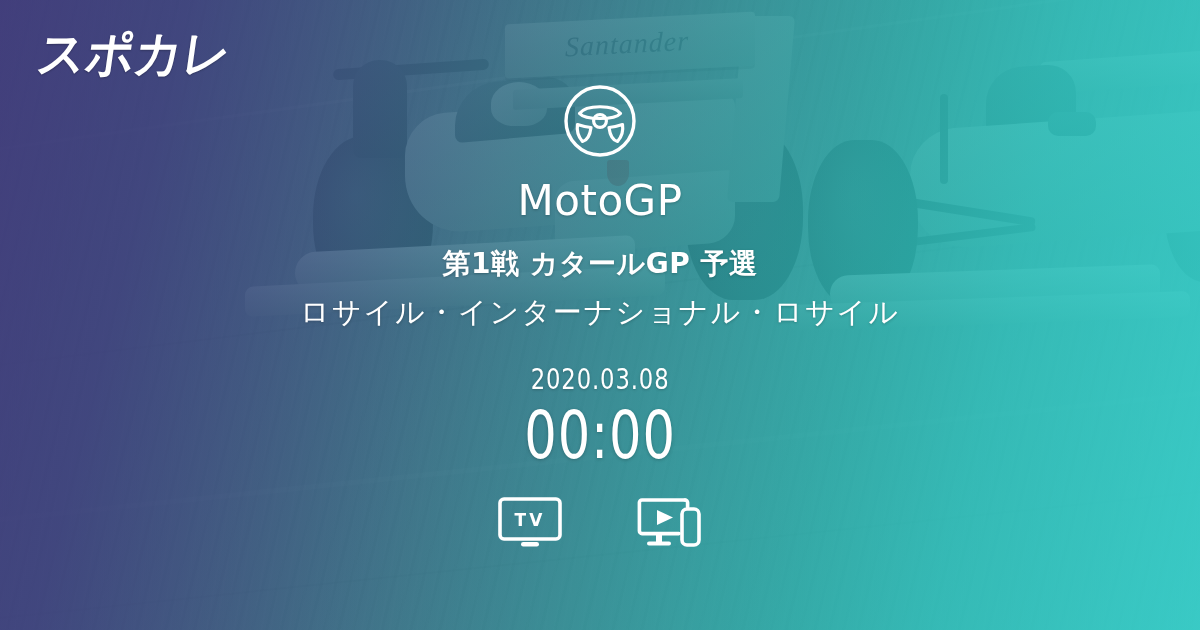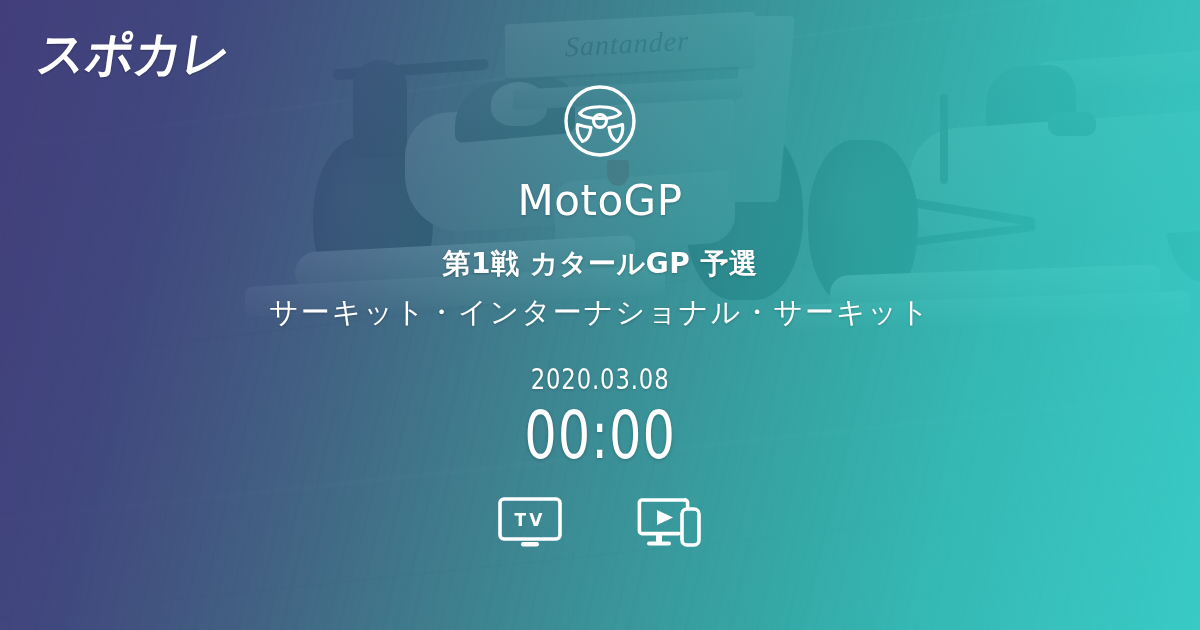--- a/index.html
+++ b/index.html
@@ -329,21 +329,21 @@
         <circle cx="39" cy="39" r="34" fill="none" stroke="#ffffff" stroke-width="3.4"></circle>
         <circle cx="39" cy="39" r="6.4" fill="none" stroke="#ffffff" stroke-width="3.2"></circle>
         <path d="M18.5 31.5 C25 22.5 53 22.5 59.5 31.5 C56 35.5 48 36.5 39 36.5 C30 36.5 22 35.5 18.5 31.5 Z" fill="none" stroke="#ffffff" stroke-width="3.2" stroke-linejoin="round"></path>
         <path d="M30 45.5 C29 53.5 25.5 58.5 21.5 59.5 C17.5 55 15.5 49 16.5 42.5 C21 44 26 45.2 30 45.5 Z" fill="none" stroke="#ffffff" stroke-width="3.2" stroke-linejoin="round"></path>
         <path d="M48 45.5 C49 53.5 52.5 58.5 56.5 59.5 C60.5 55 62.5 49 61.5 42.5 C57 44 52 45.2 48 45.5 Z" fill="none" stroke="#ffffff" stroke-width="3.2" stroke-linejoin="round"></path>
       </svg>
     </div>
 
     <div class="title">MotoGP</div>
     <div class="subtitle">第1戦 カタールGP 予選</div>
-    <div class="venue">サーキット・インターナショナル・サーキット</div>
+    <div class="venue">ロサイル・インターナショナル・ロサイル</div>
     <div class="date">2020.03.08</div>
     <div class="time">00:00</div>
 
     <div class="icons">
 
       <div class="icon-box">
         <svg width="66" height="52" viewBox="0 0 66 52" aria-hidden="true">
           <rect x="3" y="2" width="60" height="40" rx="4" ry="4" fill="none" stroke="#ffffff" stroke-width="3.6"></rect>
           <rect x="24" y="45" width="18" height="4.4" rx="2.2" fill="#ffffff"></rect>
           <text x="33" y="29" text-anchor="middle" font-family="DejaVu Sans, sans-serif" font-size="17" font-weight="bold" letter-spacing="3" fill="#ffffff">TV</text>

